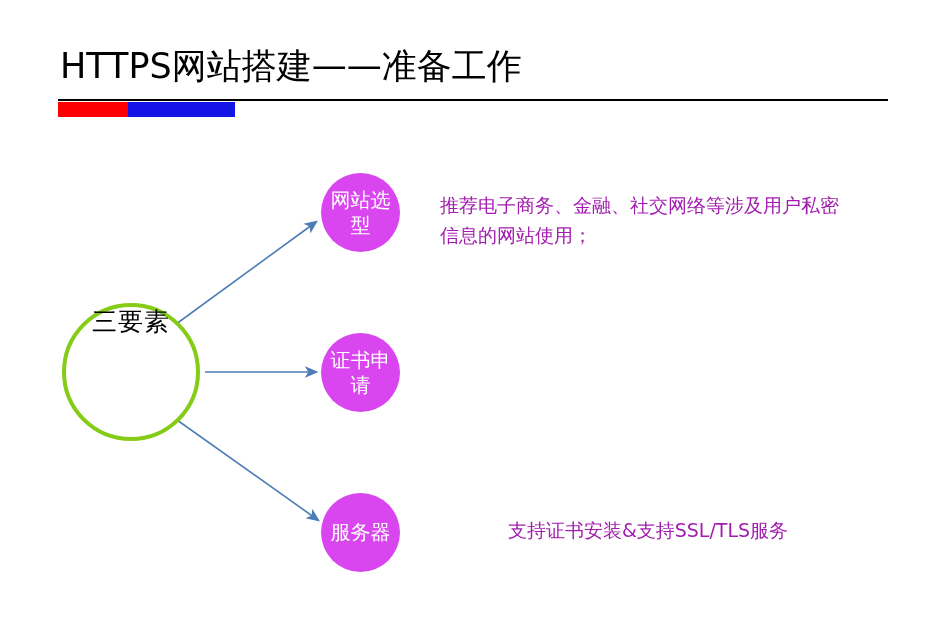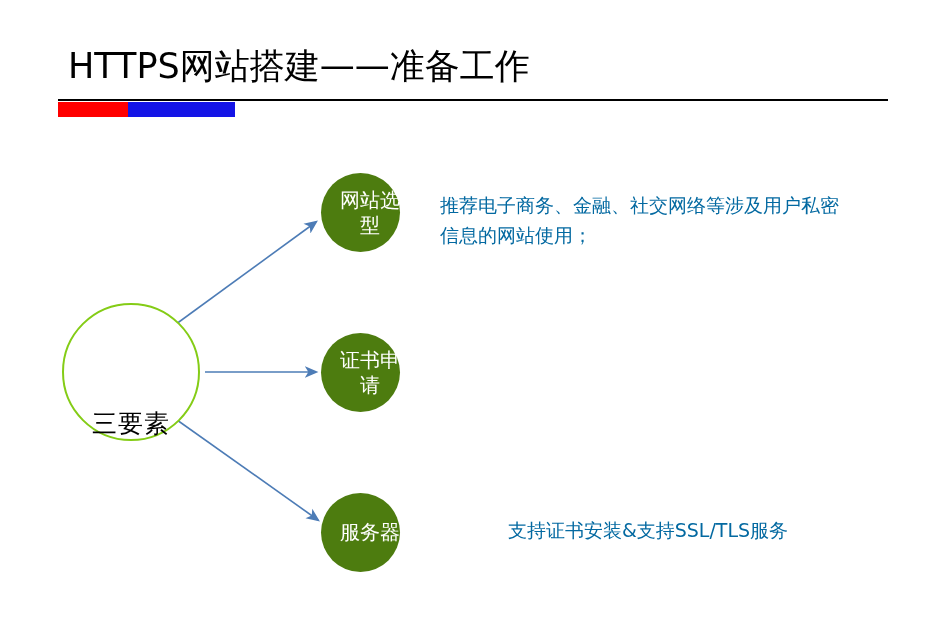--- a/index.html
+++ b/index.html
@@ -26,21 +26,20 @@
   .slide-title {
     position: absolute;
     left: 60px;
     top: 44px;
     font-size: 35px;
     line-height: 44px;
     color: #000000;
     font-weight: 400;
     letter-spacing: 0px;
     white-space: nowrap;
-    margin-left: 8px;
   }
   .title-rule {
     position: absolute;
     left: 58px;
     top: 99px;
     width: 830px;
     height: 2px;
     background: #000000;
   }
   .accent-bar {
@@ -77,63 +76,63 @@
     height: 470px;
   }
 
   .hub-circle {
     position: absolute;
     left: 62px;
     top: 163px;
     width: 138px;
     height: 138px;
     border-radius: 50%;
-    border: 2px solid #84cc16;
+    border: 4px solid #84cc16;
     background: #ffffff;
     box-sizing: border-box;
     display: flex;
-    align-items: flex-end;
+    align-items: flex-start;
     justify-content: center;
   }
   .hub-label {
     font-size: 25px;
     color: #000000;
     line-height: 30px;
     text-align: center;
     letter-spacing: 1px;
   }
 
   .node-circle {
     position: absolute;
     width: 79px;
     height: 79px;
     border-radius: 50%;
-    background: #4d7c0f;
+    background: #d946ef;
     display: flex;
     align-items: center;
-    justify-content: flex-end;
+    justify-content: center;
     text-align: center;
   }
   .node-label {
     color: #ffffff;
     font-size: 20px;
     line-height: 25px;
     width: 60px;
     text-align: center;
     word-break: break-all;
   }
   .node-1 { left: 321px; top: 33px; }
   .node-2 { left: 321px; top: 193px; }
   .node-3 { left: 321px; top: 353px; }
 
   .desc {
     position: absolute;
     left: 440px;
     width: 416px;
-    color: #0369a1;
+    color: #a21caf;
     font-size: 19px;
     line-height: 30px;
     letter-spacing: 0px;
     text-align: left;
   }
   .desc-1 { top: 50px; }
   .desc-2 { top: 200px; }
   .desc-3 { top: 375px; text-align: center; }
 </style>
 </head>

